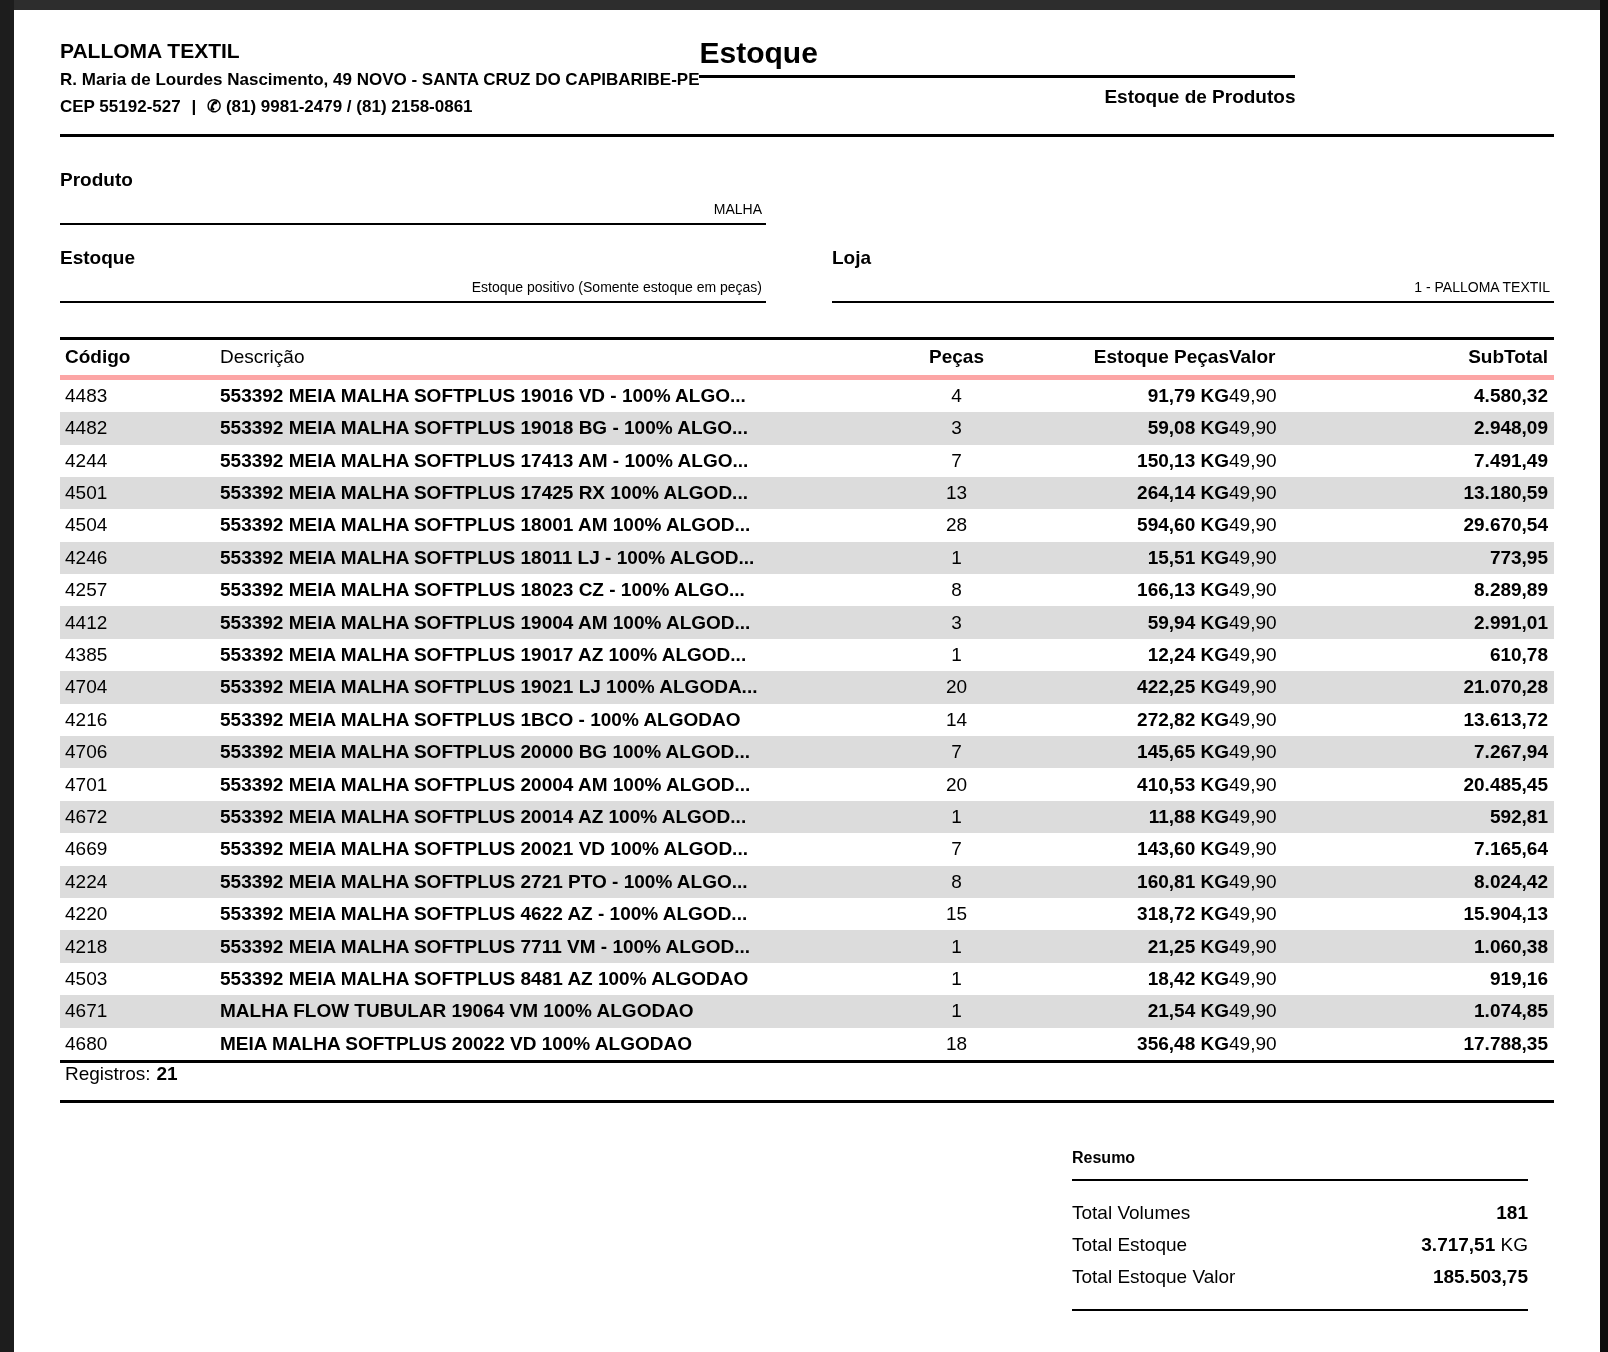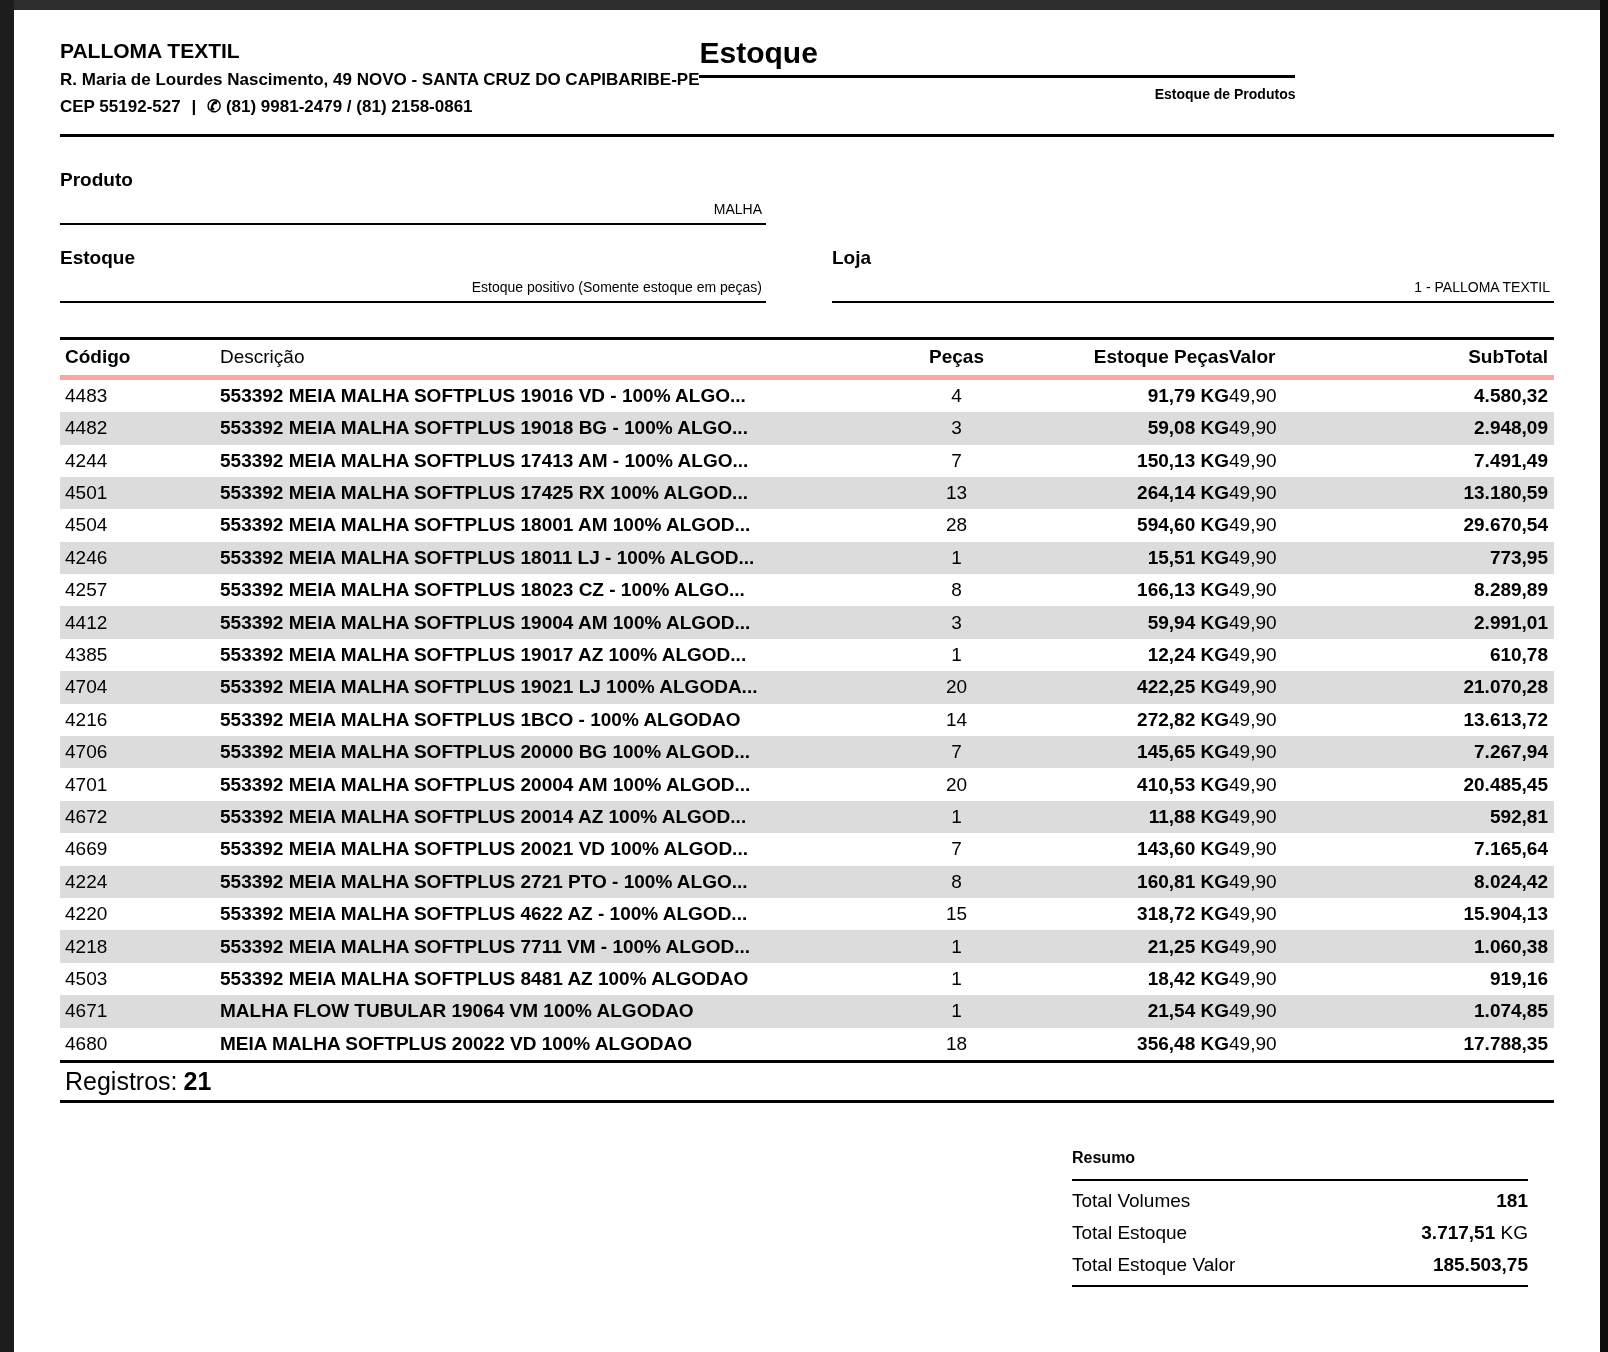--- a/index.html
+++ b/index.html
@@ -15,21 +15,21 @@
     padding:26px 46px 60px 46px;
   }
   
   .hdr{display:flex;justify-content:flex-start;align-items:flex-start;}
   .company{line-height:1.45;}
   .company-name{font-size:21px;font-weight:bold;}
   .company-addr,.company-cep{font-size:17px;font-weight:bold;margin-top:2px;}
   .phone-sep{font-weight:bold;padding:0 6px;}
   .title-block{width:596px;}
   .report-title{font-size:30px;font-weight:bold;border-bottom:3px solid #000;padding-bottom:5px;}
-  .report-subtitle{font-size:14px;font-weight:bold;text-align:right;margin-top:8px;}
+  .report-subtitle{font-size:19px;font-weight:bold;text-align:right;margin-top:8px;}
   .rule{height:3px;background:#000;margin-top:14px;}
   
   .filters{margin-top:32px;}
   .f-label{font-size:19px;font-weight:bold;}
   .f-field{border-bottom:2px solid #000;text-align:right;font-size:14px;
            padding:10px 4px 6px 0;box-sizing:border-box;}
   .f-produto{width:706px;}
   .f-row2{display:flex;margin-top:22px;}
   .f-estoque{width:706px;}
   .f-loja{flex:1;margin-left:66px;}
@@ -40,26 +40,26 @@
   .trow.alt{background:#dcdcdc;}
   .c-codigo{width:160px;padding-left:5px;box-sizing:border-box;}
   .c-desc{flex:1;font-weight:bold;}
   .thead .c-desc{font-weight:normal;}
   .c-pecas{width:95px;text-align:center;}
   .c-estoque{width:225px;text-align:right;font-weight:bold;}
   .c-valor{width:150px;}
   .c-subtotal{width:175px;text-align:right;font-weight:bold;padding-right:6px;box-sizing:border-box;}
   .thead .c-estoque,.thead .c-valor,.thead .c-subtotal{font-weight:bold;}
   .tfoot{border-top:3px solid #000;border-bottom:3px solid #000;height:37px;
-         display:flex;align-items:center;font-size:25px;padding-left:5px;}
+         display:flex;font-size:19px;padding-left:5px;}
   .tfoot b{margin-left:6px;}
   
   .resumo{width:456px;margin:46px 26px 0 auto;}
   .resumo-title{font-size:16px;font-weight:bold;margin-bottom:12px;}
-  .resumo-box{border-top:2px solid #000;border-bottom:2px solid #000;padding:4px 0;}
+  .resumo-box{border-top:2px solid #000;border-bottom:2px solid #000;padding:16px 0;}
   .r-row{display:flex;justify-content:space-between;align-items:center;height:32px;font-size:19px;}
   .r-label{font-weight:normal;}
   .r-value b{font-weight:bold;}
 </style>
 </head>
 <body>
 
 <div class="chrome-top"></div>
 <div class="chrome-left"></div>
 <div class="chrome-right"></div>

